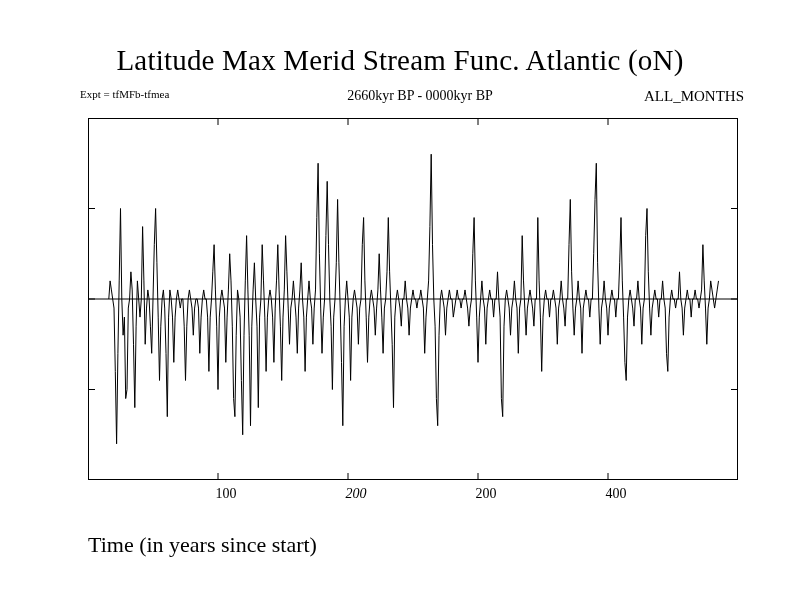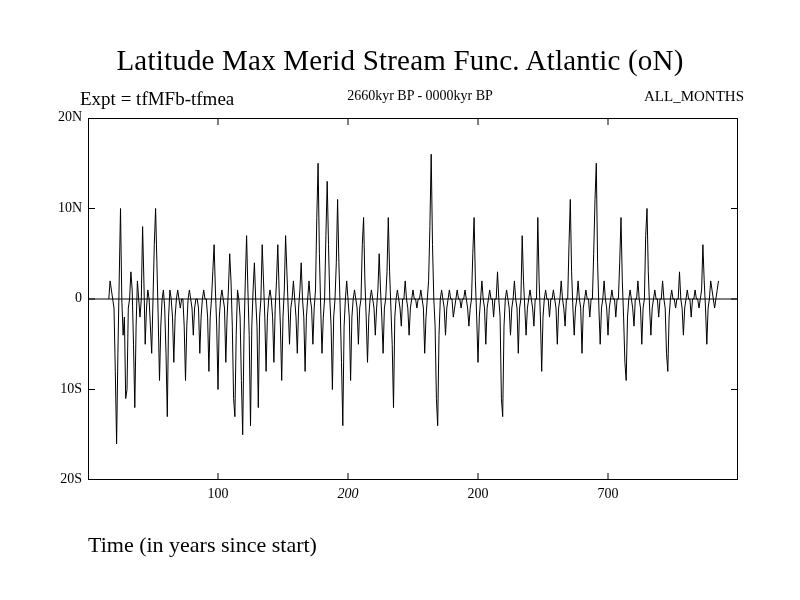--- a/index.html
+++ b/index.html
@@ -35,21 +35,21 @@
     left: 80px;
     top: 88px;
     width: 680px;
     height: 20px;
   }
   #expt-label {
     position: absolute;
     left: 0;
     top: 0;
     font-family: "Liberation Serif", serif;
-    font-size: 19px;
+    font-size: 11px;
     white-space: nowrap;
   }
   #period-label {
     position: absolute;
     left: 0;
     top: 0;
     width: 680px;
     text-align: center;
     font-family: "Liberation Serif", serif;
     font-size: 14px;
@@ -109,20 +109,21 @@
     width: 650px;
     height: 22px;
   }
   .xtick-label {
     position: absolute;
     top: 0;
     font-family: "Liberation Serif", serif;
     font-size: 14px;
     white-space: nowrap;
     transform: translateX(-50%);
+    margin-left: 8px;
   }
   #x-axis-title {
     position: absolute;
     left: 88px;
     top: 532px;
     width: 650px;
     text-align: left;
     font-family: "Liberation Serif", serif;
     font-size: 22px;
     white-space: nowrap;
@@ -134,27 +135,20 @@
 <div id="page">
 
   <div id="chart-title">Latitude Max Merid Stream Func. Atlantic (oN)</div>
 
   <div id="subheader">
     <div id="expt-label">Expt = tfMFb-tfmea</div>
     <div id="period-label">2660kyr BP - 0000kyr BP</div>
     <div id="months-label">ALL_MONTHS</div>
   </div>
 
-  <div id="y-labels">
-      <div class="ytick-label" style="top: -9px;">20N</div>
-      <div class="ytick-label" style="top: 81.5px;">10N</div>
-      <div class="ytick-label" style="top: 172px;">0</div>
-      <div class="ytick-label" style="top: 262.5px;">10S</div>
-      <div class="ytick-label" style="top: 353px;">20S</div>
-    </div>
 
   <div id="plot-area">
     <div id="plot-frame"></div>
     <svg id="plot-svg" viewBox="0 0 650 362" preserveAspectRatio="none">
         <g stroke="#000" stroke-width="1">
           <line x1="130" y1="362" x2="130" y2="355"></line>
           <line x1="130" y1="0" x2="130" y2="7"></line>
           <line x1="260" y1="362" x2="260" y2="355"></line>
           <line x1="260" y1="0" x2="260" y2="7"></line>
           <line x1="390" y1="362" x2="390" y2="355"></line>
@@ -174,18 +168,18 @@
         </g>
         <line x1="0" x2="650" y1="181" y2="181" stroke="#000" stroke-width="1"></line>
         <path d="M20.80 181.00 L22.10 162.90 L23.40 171.95 L24.70 181.00 L26.00 190.05 L27.30 253.40 L28.60 325.80 L29.90 235.30 L31.20 162.90 L32.50 90.50 L33.80 181.00 L35.10 217.20 L36.40 199.10 L37.70 280.55 L39.00 271.50 L40.30 190.05 L41.60 181.00 L42.90 153.85 L44.20 171.95 L45.50 226.25 L46.80 289.60 L48.10 208.15 L49.40 162.90 L50.70 181.00 L52.00 199.10 L53.30 181.00 L54.60 108.60 L55.90 162.90 L57.20 226.25 L58.50 190.05 L59.80 171.95 L61.10 181.00 L62.40 208.15 L63.70 235.30 L65.00 181.00 L66.30 126.70 L67.60 90.50 L68.90 144.80 L70.20 199.10 L71.50 262.45 L72.80 208.15 L74.10 181.00 L75.40 171.95 L76.70 190.05 L78.00 235.30 L79.30 298.65 L80.60 199.10 L81.90 171.95 L83.20 181.00 L84.50 199.10 L85.80 244.35 L87.10 199.10 L88.40 181.00 L89.70 171.95 L91.00 181.00 L92.30 190.05 L93.60 181.00 L94.90 181.00 L96.20 208.15 L97.50 262.45 L98.80 208.15 L100.10 181.00 L101.40 171.95 L102.70 181.00 L104.00 190.05 L105.30 217.20 L106.60 190.05 L107.90 181.00 L109.20 181.00 L110.50 190.05 L111.80 235.30 L113.10 199.10 L114.40 181.00 L115.70 171.95 L117.00 181.00 L118.30 181.00 L119.60 199.10 L120.90 253.40 L122.20 199.10 L123.50 181.00 L124.80 153.85 L126.10 126.70 L127.40 171.95 L128.70 208.15 L130.00 271.50 L131.30 199.10 L132.60 181.00 L133.90 171.95 L135.20 181.00 L136.50 190.05 L137.80 244.35 L139.10 199.10 L140.40 171.95 L141.70 135.75 L143.00 162.90 L144.30 208.15 L145.60 280.55 L146.90 298.65 L148.20 217.20 L149.50 171.95 L150.80 181.00 L152.10 199.10 L153.40 262.45 L154.70 316.75 L156.00 217.20 L157.30 162.90 L158.60 117.65 L159.90 171.95 L161.20 217.20 L162.50 307.70 L163.80 208.15 L165.10 171.95 L166.40 144.80 L167.70 181.00 L169.00 208.15 L170.30 289.60 L171.60 199.10 L172.90 181.00 L174.20 126.70 L175.50 162.90 L176.80 199.10 L178.10 253.40 L179.40 199.10 L180.70 181.00 L182.00 171.95 L183.30 181.00 L184.60 199.10 L185.90 244.35 L187.20 190.05 L188.50 162.90 L189.80 126.70 L191.10 171.95 L192.40 208.15 L193.70 262.45 L195.00 199.10 L196.30 171.95 L197.60 117.65 L198.90 153.85 L200.20 190.05 L201.50 226.25 L202.80 190.05 L204.10 181.00 L205.40 162.90 L206.70 181.00 L208.00 199.10 L209.30 235.30 L210.60 190.05 L211.90 171.95 L213.20 144.80 L214.50 181.00 L215.80 199.10 L217.10 253.40 L218.40 199.10 L219.70 181.00 L221.00 162.90 L222.30 181.00 L223.60 190.05 L224.90 226.25 L226.20 190.05 L227.50 171.95 L228.80 99.55 L230.10 45.25 L231.40 135.75 L232.70 190.05 L234.00 235.30 L235.30 199.10 L236.60 181.00 L237.90 117.65 L239.20 63.35 L240.50 126.70 L241.80 181.00 L243.10 208.15 L244.40 271.50 L245.70 199.10 L247.00 181.00 L248.30 144.80 L249.60 81.45 L250.90 144.80 L252.20 190.05 L253.50 244.35 L254.80 307.70 L256.10 208.15 L257.40 181.00 L258.70 162.90 L260.00 181.00 L261.30 199.10 L262.60 262.45 L263.90 199.10 L265.20 181.00 L266.50 171.95 L267.80 181.00 L269.10 190.05 L270.40 226.25 L271.70 190.05 L273.00 181.00 L274.30 126.70 L275.60 99.55 L276.90 162.90 L278.20 199.10 L279.50 244.35 L280.80 199.10 L282.10 181.00 L283.40 171.95 L284.70 181.00 L286.00 190.05 L287.30 217.20 L288.60 190.05 L289.90 171.95 L291.20 135.75 L292.50 171.95 L293.80 199.10 L295.10 235.30 L296.40 190.05 L297.70 181.00 L299.00 153.85 L300.30 99.55 L301.60 153.85 L302.90 190.05 L304.20 226.25 L305.50 289.60 L306.80 199.10 L308.10 181.00 L309.40 171.95 L310.70 181.00 L312.00 190.05 L313.30 208.15 L314.60 181.00 L315.90 181.00 L317.20 162.90 L318.50 181.00 L319.80 190.05 L321.10 217.20 L322.40 190.05 L323.70 181.00 L325.00 171.95 L326.30 181.00 L327.60 181.00 L328.90 190.05 L330.20 181.00 L331.50 181.00 L332.80 171.95 L334.10 181.00 L335.40 190.05 L336.70 235.30 L338.00 199.10 L339.30 181.00 L340.60 162.90 L341.90 108.60 L343.20 36.20 L344.50 126.70 L345.80 181.00 L347.10 208.15 L348.40 280.55 L349.70 307.70 L351.00 217.20 L352.30 181.00 L353.60 171.95 L354.90 181.00 L356.20 190.05 L357.50 217.20 L358.80 190.05 L360.10 181.00 L361.40 171.95 L362.70 181.00 L364.00 181.00 L365.30 199.10 L366.60 190.05 L367.90 181.00 L369.20 171.95 L370.50 181.00 L371.80 181.00 L373.10 190.05 L374.40 181.00 L375.70 181.00 L377.00 171.95 L378.30 181.00 L379.60 190.05 L380.90 208.15 L382.20 190.05 L383.50 181.00 L384.80 135.75 L386.10 99.55 L387.40 162.90 L388.70 199.10 L390.00 244.35 L391.30 199.10 L392.60 181.00 L393.90 162.90 L395.20 181.00 L396.50 190.05 L397.80 226.25 L399.10 190.05 L400.40 181.00 L401.70 171.95 L403.00 181.00 L404.30 181.00 L405.60 199.10 L406.90 181.00 L408.20 181.00 L409.50 153.85 L410.80 181.00 L412.10 199.10 L413.40 280.55 L414.70 298.65 L416.00 208.15 L417.30 181.00 L418.60 171.95 L419.90 181.00 L421.20 190.05 L422.50 217.20 L423.80 190.05 L425.10 181.00 L426.40 162.90 L427.70 181.00 L429.00 190.05 L430.30 235.30 L431.60 190.05 L432.90 181.00 L434.20 117.65 L435.50 162.90 L436.80 190.05 L438.10 217.20 L439.40 190.05 L440.70 181.00 L442.00 171.95 L443.30 181.00 L444.60 190.05 L445.90 208.15 L447.20 181.00 L448.50 181.00 L449.80 99.55 L451.10 162.90 L452.40 199.10 L453.70 253.40 L455.00 199.10 L456.30 181.00 L457.60 171.95 L458.90 181.00 L460.20 181.00 L461.50 199.10 L462.80 181.00 L464.10 181.00 L465.40 171.95 L466.70 181.00 L468.00 190.05 L469.30 226.25 L470.60 190.05 L471.90 181.00 L473.20 162.90 L474.50 181.00 L475.80 190.05 L477.10 208.15 L478.40 181.00 L479.70 181.00 L481.00 126.70 L482.30 81.45 L483.60 153.85 L484.90 190.05 L486.20 217.20 L487.50 190.05 L488.80 181.00 L490.10 162.90 L491.40 181.00 L492.70 190.05 L494.00 235.30 L495.30 190.05 L496.60 181.00 L497.90 171.95 L499.20 181.00 L500.50 181.00 L501.80 199.10 L503.10 181.00 L504.40 181.00 L505.70 135.75 L507.00 81.45 L508.30 45.25 L509.60 144.80 L510.90 190.05 L512.20 226.25 L513.50 190.05 L514.80 181.00 L516.10 162.90 L517.40 181.00 L518.70 190.05 L520.00 217.20 L521.30 190.05 L522.60 181.00 L523.90 171.95 L525.20 181.00 L526.50 181.00 L527.80 199.10 L529.10 181.00 L530.40 181.00 L531.70 144.80 L533.00 99.55 L534.30 162.90 L535.60 199.10 L536.90 244.35 L538.20 262.45 L539.50 199.10 L540.80 181.00 L542.10 171.95 L543.40 181.00 L544.70 190.05 L546.00 208.15 L547.30 181.00 L548.60 181.00 L549.90 162.90 L551.20 181.00 L552.50 190.05 L553.80 226.25 L555.10 190.05 L556.40 181.00 L557.70 117.65 L559.00 90.50 L560.30 153.85 L561.60 190.05 L562.90 217.20 L564.20 190.05 L565.50 181.00 L566.80 171.95 L568.10 181.00 L569.40 181.00 L570.70 199.10 L572.00 181.00 L573.30 181.00 L574.60 162.90 L575.90 181.00 L577.20 190.05 L578.50 235.30 L579.80 253.40 L581.10 199.10 L582.40 181.00 L583.70 171.95 L585.00 181.00 L586.30 181.00 L587.60 190.05 L588.90 181.00 L590.20 181.00 L591.50 153.85 L592.80 181.00 L594.10 190.05 L595.40 217.20 L596.70 190.05 L598.00 181.00 L599.30 171.95 L600.60 181.00 L601.90 181.00 L603.20 199.10 L604.50 181.00 L605.80 181.00 L607.10 171.95 L608.40 181.00 L609.70 181.00 L611.00 190.05 L612.30 181.00 L613.60 171.95 L614.90 126.70 L616.20 162.90 L617.50 190.05 L618.80 226.25 L620.10 190.05 L621.40 181.00 L622.70 162.90 L624.00 171.95 L625.30 181.00 L626.60 190.05 L627.90 181.00 L629.20 171.95 L630.50 162.90 L631.80 NaN L633.10 NaN L634.40 NaN L635.70 NaN L637.00 NaN L638.30 NaN L639.60 NaN L640.90 NaN L642.20 NaN L643.50 NaN" fill="none" stroke="#000000" stroke-width="1" stroke-linejoin="miter"></path>
       </svg>
   </div>
 
   <div id="x-labels">
       <div class="xtick-label" style="left: 130px;">100</div>
       <div class="xtick-label" style="left: 260px; font-style: italic;">200</div>
       <div class="xtick-label" style="left: 390px;">200</div>
-      <div class="xtick-label" style="left: 520px;">700</div>
+      <div class="xtick-label" style="left: 520px;">400</div>
     </div>
 
   <div id="x-axis-title">Time (in years since start)</div>
 
 </div>
 
 </body></html>

